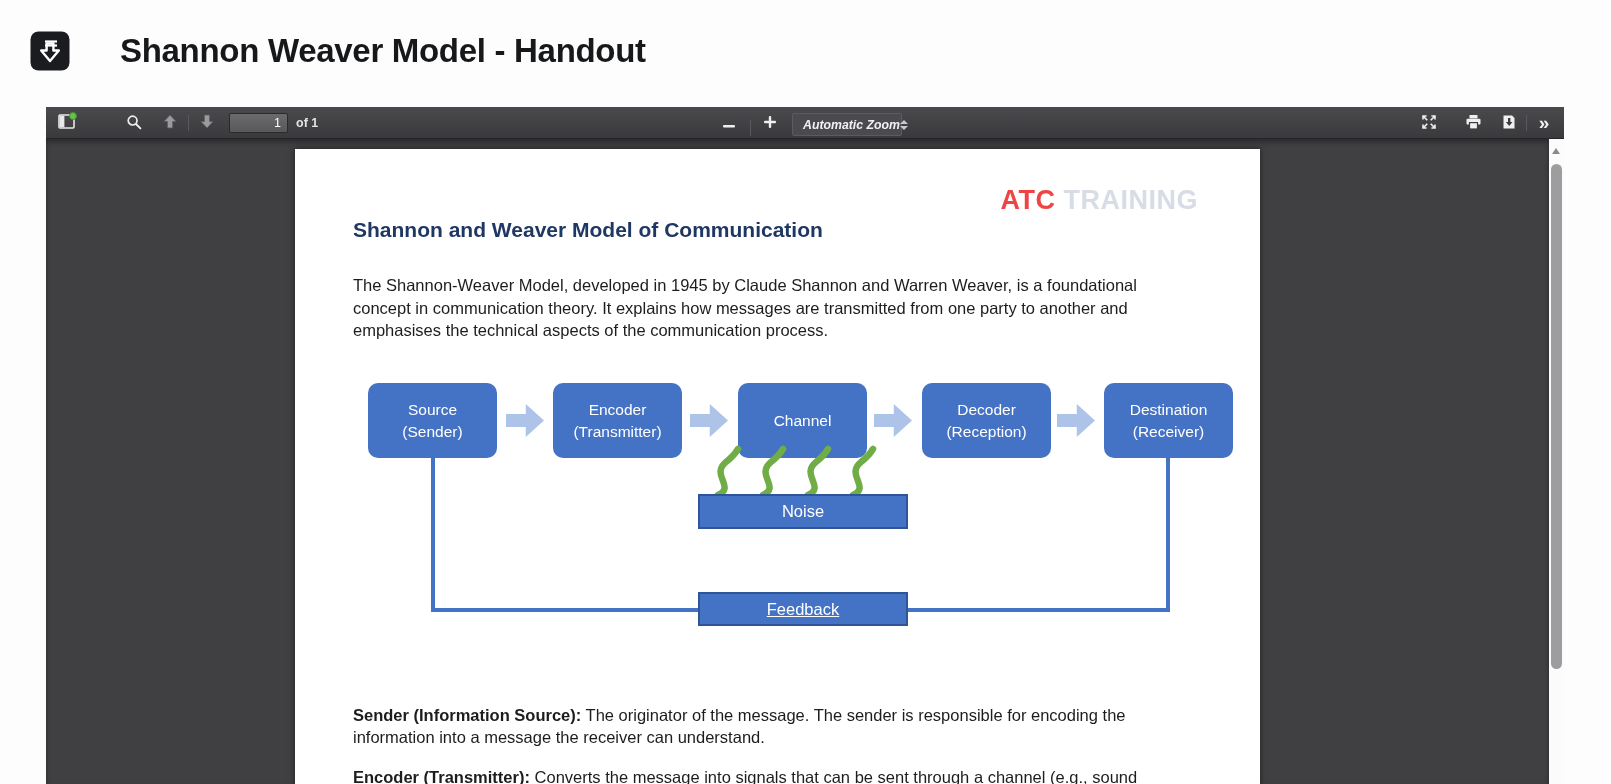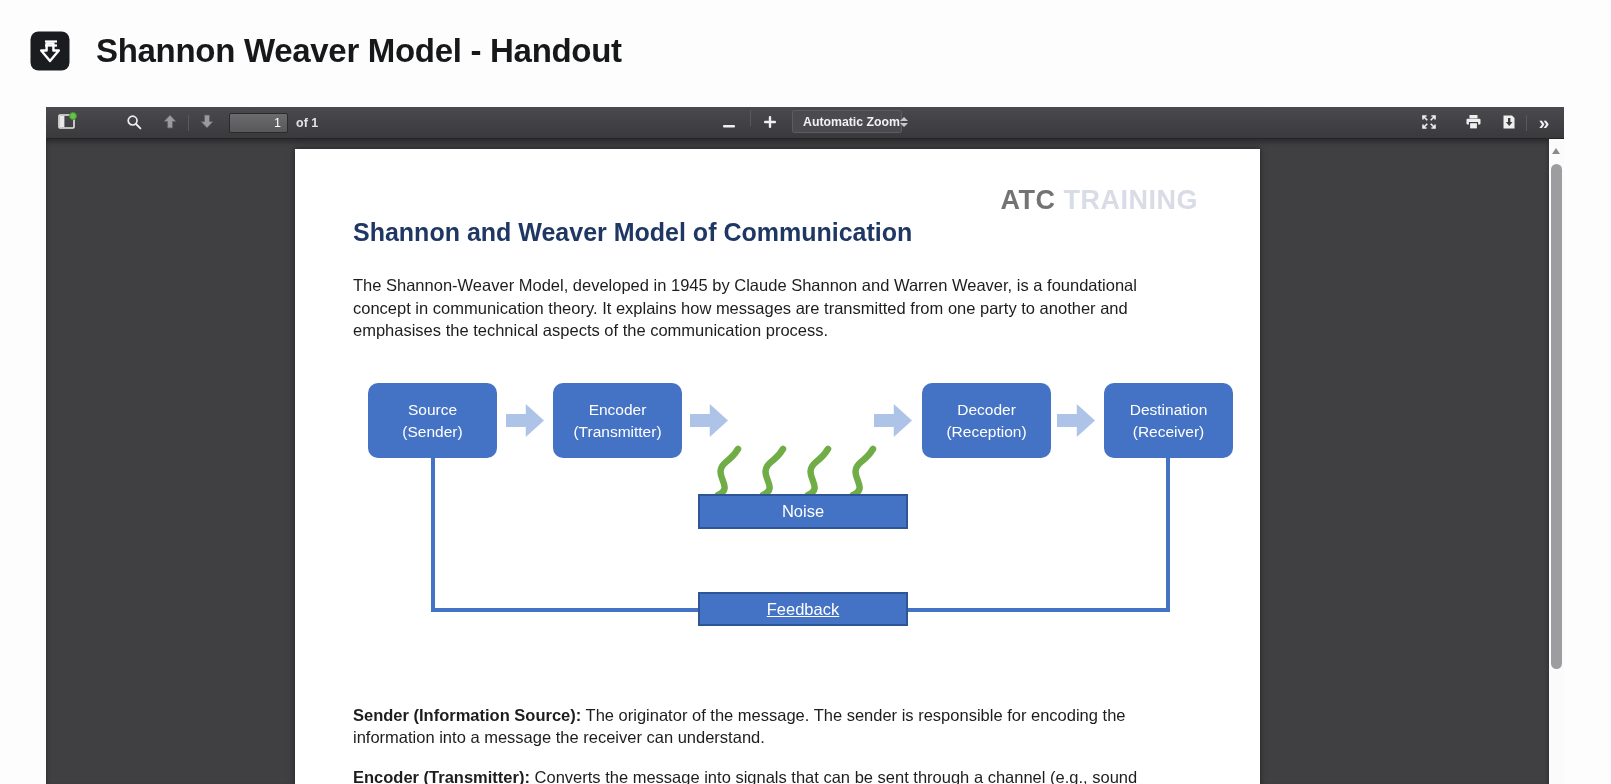--- a/index.html
+++ b/index.html
@@ -3,34 +3,34 @@
 <meta charset="utf-8">
 <style>
   * { box-sizing: border-box; margin: 0; padding: 0; }
   html,body { width:1611px; height:784px; overflow:hidden; background:#ffffff;
               font-family:"Liberation Sans", sans-serif; }
   .screen { position:relative; width:1611px; height:784px; background:#fdfdfe; }
 
   
   .page-header { position:absolute; left:30px; top:31px; display:flex; align-items:center; gap:26px; }
   .hdr-icon { width:40px; height:40px; flex:0 0 auto; }
-  .page-title { font-size:33px; font-weight:700; color:#17181a; letter-spacing:-0.3px; }
+  .page-title { font-size:33px; font-weight:700; color:#17181a; letter-spacing:-0.3px;margin-left:24px; }
 
   
   .viewer { position:absolute; left:46px; top:107px; width:1518px; height:677px; background:#404043; }
 
   
   .toolbar { position:absolute; left:0; top:0; width:100%; height:32px;
              background:linear-gradient(#4a4a4e,#3a3a3d); border-bottom:1px solid #242427;
              display:flex; align-items:center; color:#ededed; font-size:12.5px; z-index:5; }
   .tb-btn { background:none; border:none; width:24px; height:26px; display:flex; align-items:center;
             justify-content:center; cursor:pointer; position:relative; }
   .tb-divider { width:1px; height:16px; background:#59595d; }
   .tb-left { display:flex; align-items:center; position:absolute; left:8px; top:3px; }
-  .tb-center { display:flex; align-items:flex-start; position:absolute; left:671px; top:3px; }
+  .tb-center { display:flex; align-items:flex-end; position:absolute; left:671px; top:3px;font-style:italic; }
   .tb-right { display:flex; align-items:center; position:absolute; right:8px; top:3px; }
   .badge-dot { position:absolute; top:2px; right:1px; width:8px; height:8px; border-radius:50%;
                background:#67c24a; border:1px solid #3f8f2c; }
   .page-input { width:59px; height:20px; background:linear-gradient(#6b6b6e,#58585b);
                 border:1px solid #2a2a2c; border-radius:2px; color:#fff; text-align:right;
                 padding-right:6px; font-size:12.5px; font-family:"Liberation Sans",sans-serif; }
   .of-label { margin-left:8px; color:#e3e3e3; font-weight:700;text-align:center; }
   .zoom-select { margin-left:10px; width:110px; height:23px; background:#4a4a4f;
                  border:1px solid #5c5c60; border-radius:2px; display:flex; align-items:center;
                  justify-content:space-between; padding:0 6px 0 10px; cursor:pointer; }
@@ -51,23 +51,23 @@
   .scroll-up-arrow { position:absolute; top:9px; left:3px; width:0; height:0;
                      border-left:4.5px solid transparent; border-right:4.5px solid transparent;
                      border-bottom:6px solid #8a8a8a; }
   .scroll-thumb { position:absolute; top:25px; left:2px; width:11px; height:505px; border-radius:6px;
                   background:#9d9da0; }
 
   
   .pdf-page { position:relative; width:965px; height:1260px; margin:10px 0 0 249px; background:#ffffff;
               box-shadow:0 0 6px rgba(0,0,0,.5); color:#1d1d1f; }
   .brand { position:absolute; top:36px; right:62px; font-size:27px; font-weight:700; letter-spacing:.5px; }
-  .brand-primary { color:#737373; }
+  .brand-primary { color:#ef4444; }
   .brand-secondary { color:#d8dce6; }
-  .doc-heading { position:absolute; left:58px; top:69px; font-size:25px; font-weight:700; color:#1f3763; }
+  .doc-heading { position:absolute; left:58px; top:69px; font-size:21px; font-weight:700; color:#1f3763; }
   .doc-par { position:absolute; left:58px; width:900px; font-size:16.5px; line-height:22.5px;
              white-space:pre-line; }
   .intro { top:125px; }
   .def-sender { top:532px; }
   .def-encoder { top:594px; }
 
   
   .dbox { position:absolute; top:234px; width:129px; height:75px; background:#4472c4; border-radius:10px;
           color:#fff; font-size:15.5px; line-height:22px; display:flex; align-items:center;
           justify-content:center; text-align:center; white-space:pre-line; }
@@ -218,20 +218,21 @@
         <div class="doc-heading">Shannon and Weaver Model of Communication</div>
 
         <p class="doc-par intro">The Shannon-Weaver Model, developed in 1945 by Claude Shannon and Warren Weaver, is a foundational
 concept in communication theory. It explains how messages are transmitted from one party to another and
 emphasises the technical aspects of the communication process.</p>
 
         <div class="dbox" style="left:73px">Source
 (Sender)</div>
         <div class="dbox" style="left:258px">Encoder
 (Transmitter)</div>
+        <div class="dbox" style="left:443px">Channel</div>
         <div class="dbox" style="left:627px">Decoder
 (Reception)</div>
         <div class="dbox" style="left:809px">Destination
 (Receiver)</div>
 
         <div class="flow-arrow" style="left:211px"></div>
         <div class="flow-arrow" style="left:395px"></div>
         <div class="flow-arrow" style="left:579px"></div>
         <div class="flow-arrow" style="left:762px"></div>
 

